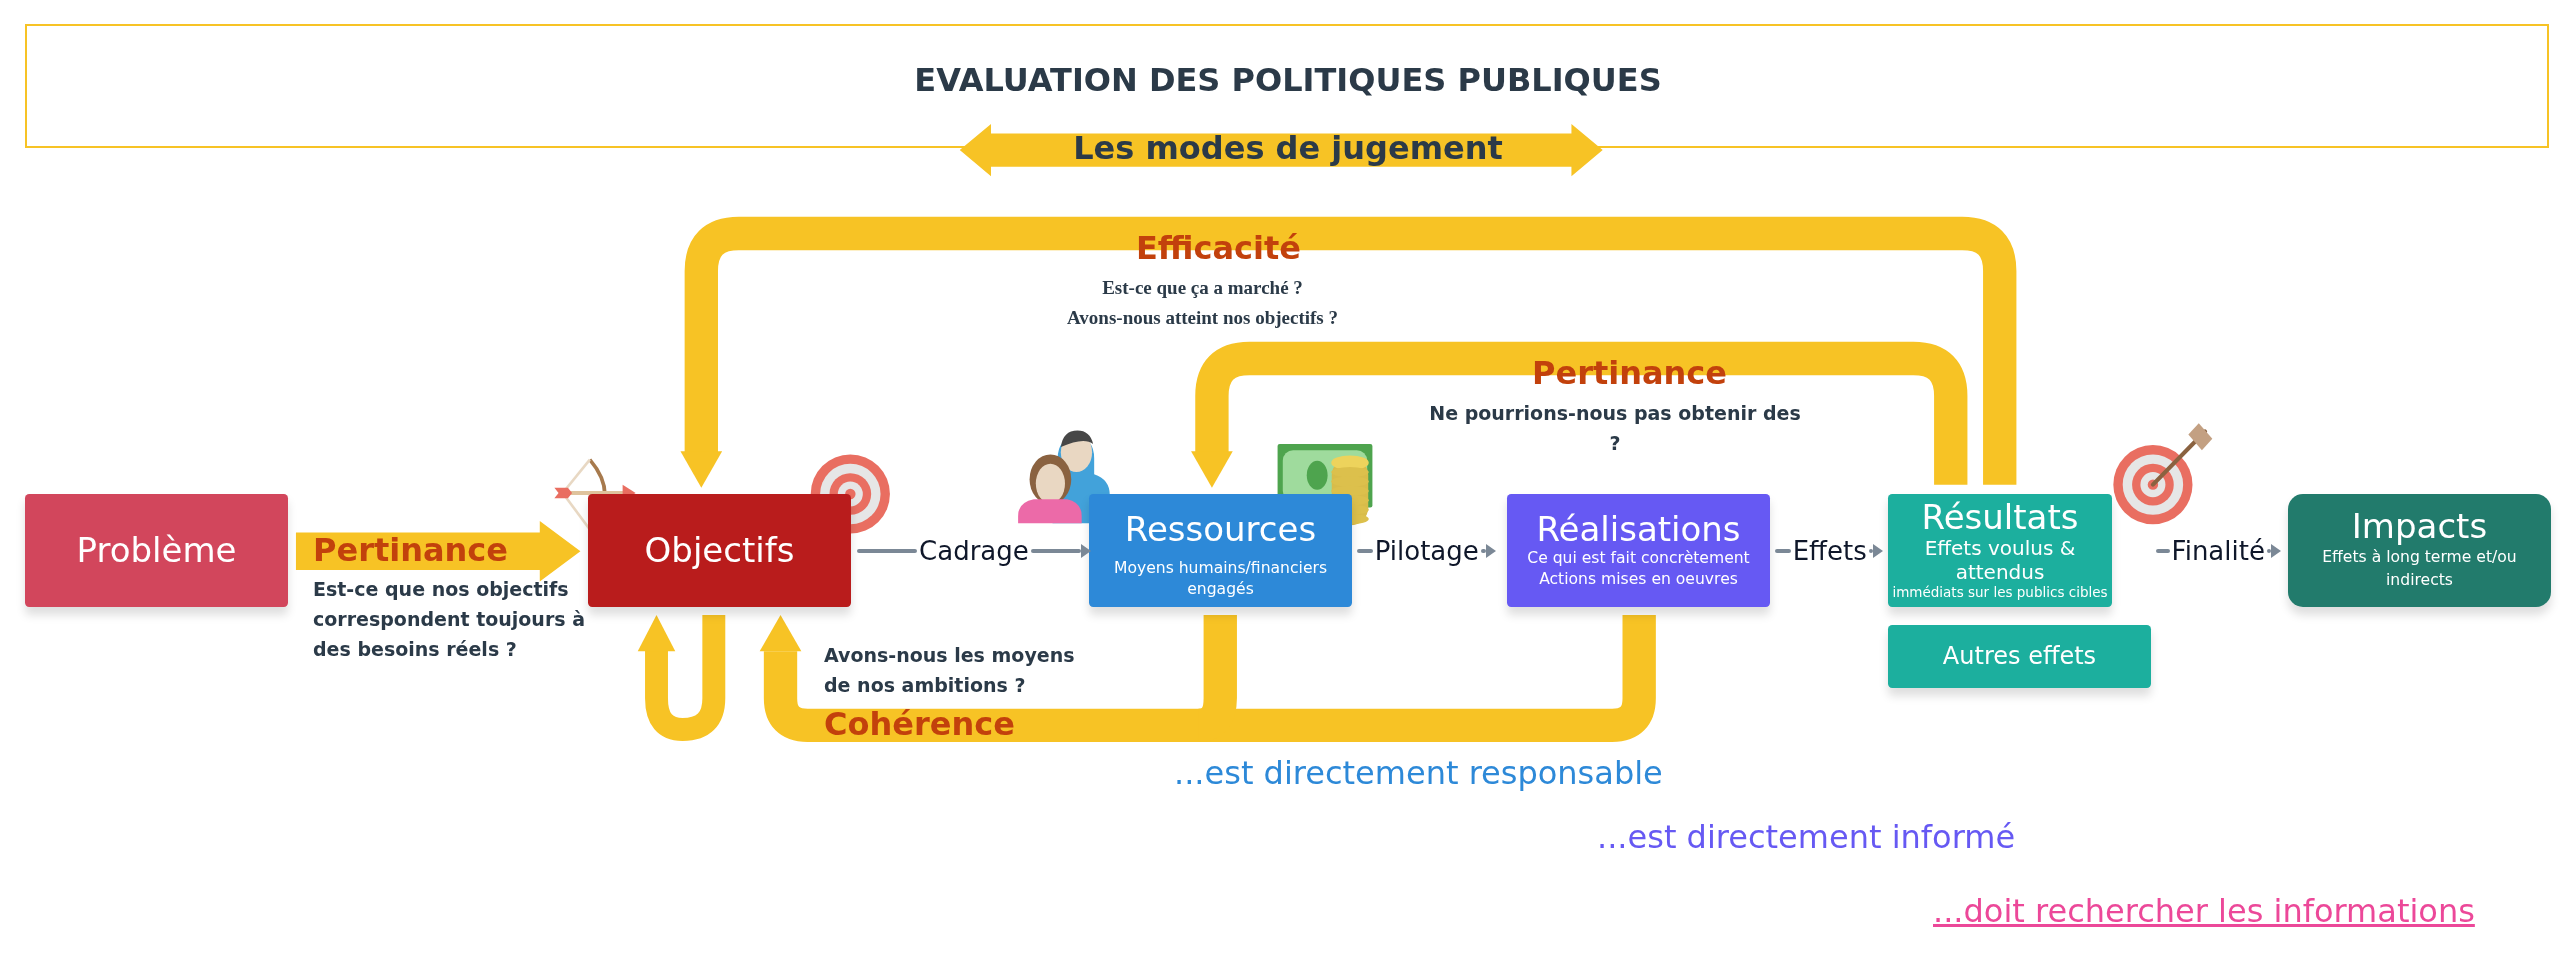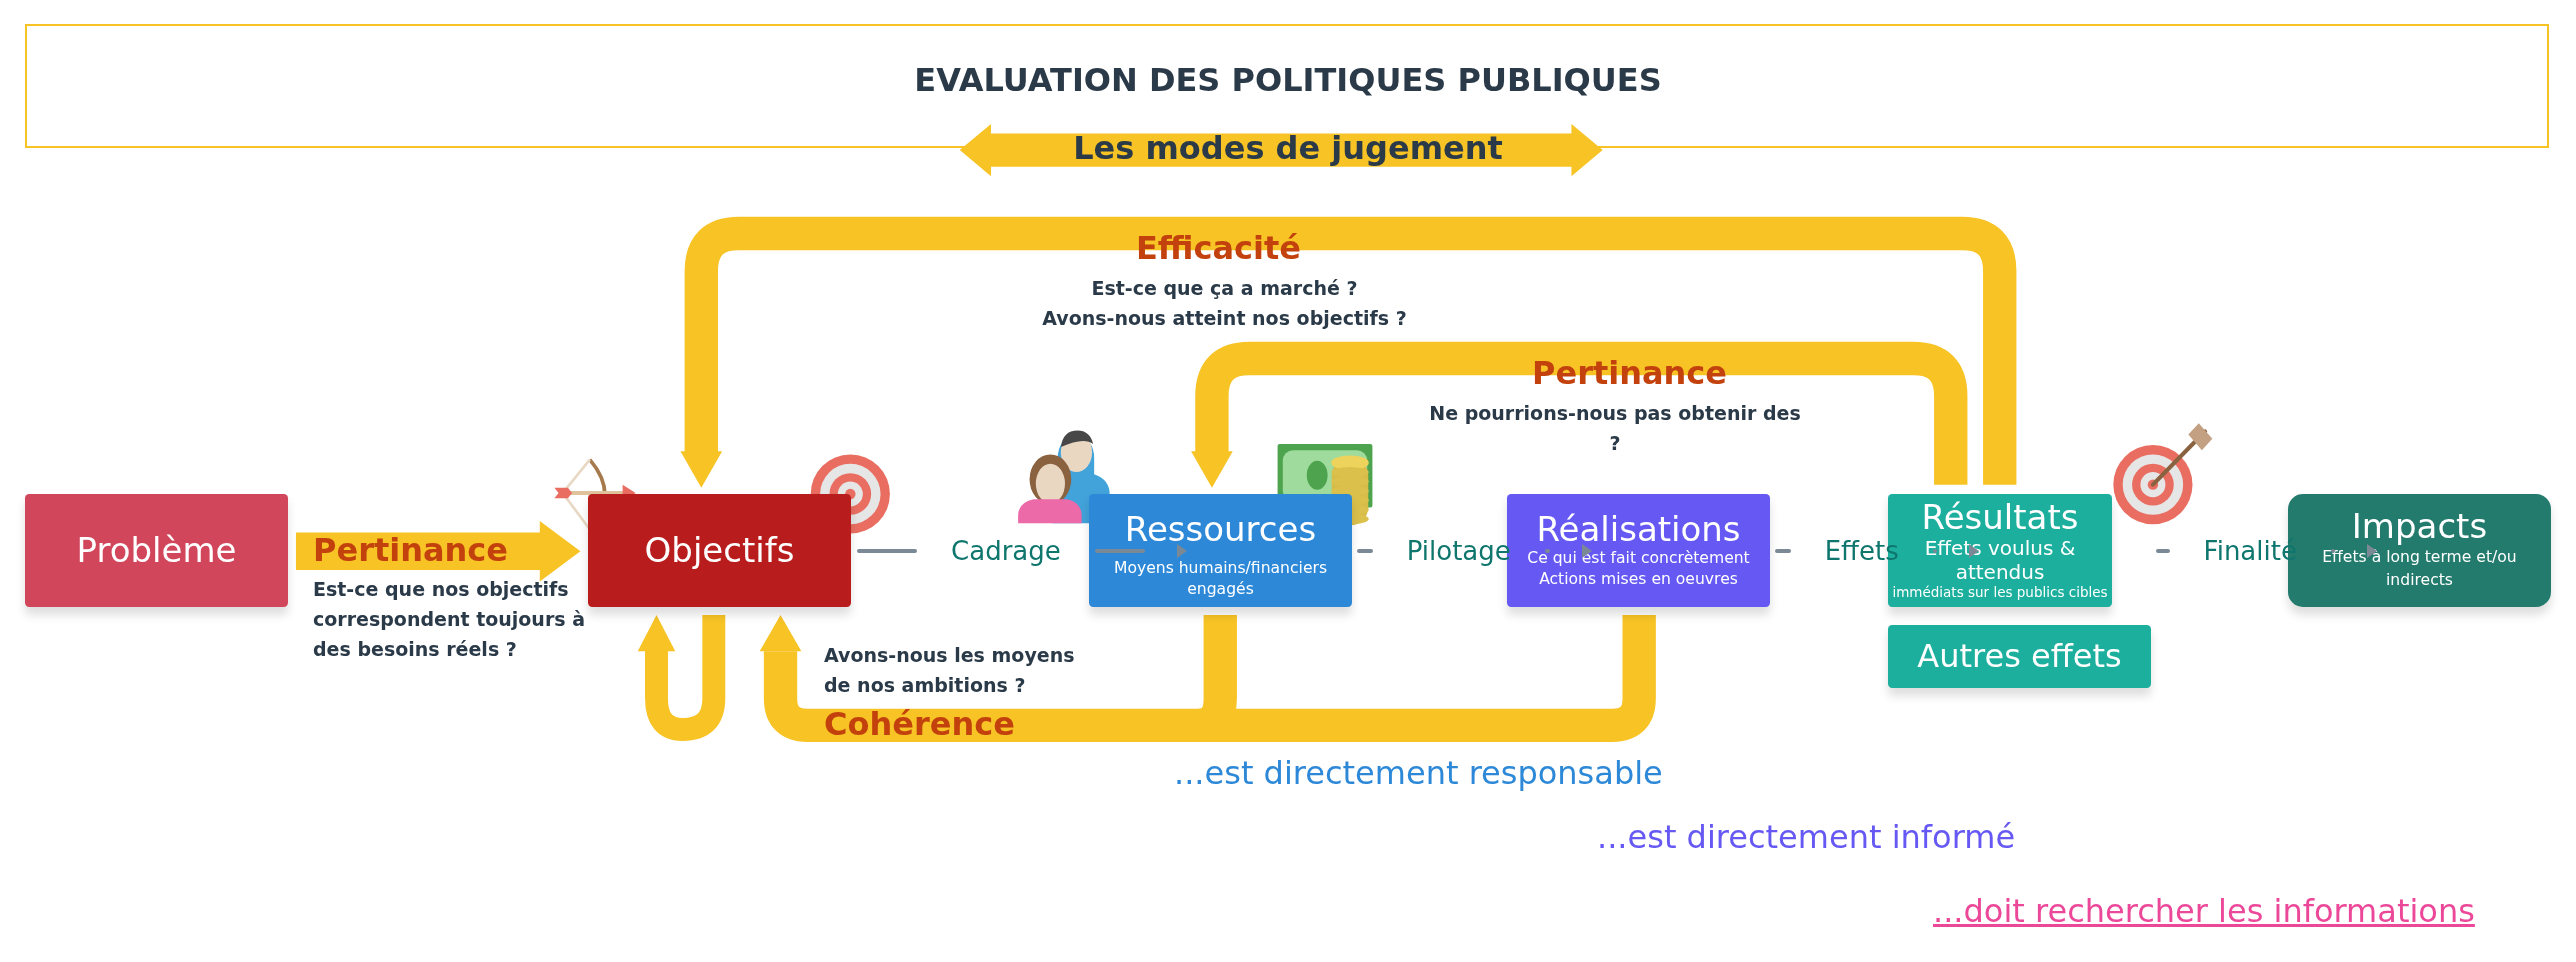--- a/index.html
+++ b/index.html
@@ -27,21 +27,21 @@
 
   .b-probleme { left: 25px; top: 494px; width: 263px; height: 113px; background: #d2465c; }
   .b-objectifs { left: 588px; top: 494px; width: 263px; height: 113px; background: #b91c1c; }
   .b-ressources { left: 1089px; top: 494px; width: 263px; height: 113px; background: #2d89d8; padding-top: 9.4px; }
   .b-realisations { left: 1507px; top: 494px; width: 263px; height: 113px; background: #6659f3; }
   .b-resultats { left: 1888px; top: 494px; width: 224px; height: 113px; background: #1caf9e; }
   .b-autres { left: 1888px; top: 625px; width: 263px; height: 63px; background: #1caf9e; }
   .b-impacts { left: 2288px; top: 494px; width: 263px; height: 113px; background: #227b6c; border-radius: 15px; }
 
   
-  .conn { position: absolute; font-size: 26px; color: #0f766e; display: flex; align-items: center; gap: 32px; }
+  .conn { position: absolute; font-size: 26px; color: #0f172a; display: flex; align-items: center; }
   .conn .line { height: 4.2px; background: #7b8896; border-radius: 2.1px; }
   .conn .head { width: 0; height: 0; border-top: 7.3px solid transparent; border-bottom: 7.3px solid transparent;
                 border-left: 10.4px solid #7b8896; }
 
   
   .ylabel { position: absolute; font-weight: bold; color: #c2410c; white-space: nowrap; }
   .q { position: absolute; font-weight: bold; color: #2b3a48; font-size: 19px; line-height: 30px; text-align: center; }
   .q-left { text-align: left; }
 
   .legend { position: absolute; font-size: 32px; white-space: nowrap; }
@@ -140,21 +140,21 @@
   <div class="t">Réalisations</div>
   <div class="s">Ce qui est fait concrètement</div>
   <div class="s">Actions mises en oeuvres</div>
 </div>
 <div class="box b-resultats">
   <div class="t">Résultats</div>
   <div class="s2">Effets voulus &amp; attendus</div>
   <div class="s3">immédiats sur les publics cibles</div>
 </div>
 <div class="box b-autres">
-  <div class="s2" style="font-size:32px">Autres effets</div>
+  <div class="s2" style="font-size:24px">Autres effets</div>
 </div>
 <div class="box b-impacts">
   <div class="t">Impacts</div>
   <div class="s" style="line-height:1.5">Effets à long terme et/ou indirects</div>
 </div>
 
 <div class="conn" style="left:857px; top:536px;">
   <div class="line" style="width:60px"></div>
   <span style="margin:0 2.1px">Cadrage</span>
   <div class="line" style="width:50px"></div>
@@ -180,21 +180,21 @@
 </div>
 
 <div class="ylabel" style="left:313px; top:531px; font-size:32px;">Pertinance</div>
 <div class="q q-left" style="left:313px; top:574px;">
   <div>Est-ce que nos objectifs</div>
   <div>correspondent toujours à</div>
   <div>des besoins réels ?</div>
 </div>
 
 <div class="ylabel" style="left:1136px; top:229px; font-size:32px;">Efficacité</div>
-<div class="q" style="left:990px; top:273px; width:469px;">
+<div class="q" style="left:968px; top:273px; width:469px;font-family:Liberation Serif, serif;">
   <div>Est-ce que ça a marché ?</div>
   <div>Avons-nous atteint nos objectifs ?</div>
 </div>
 
 <div class="ylabel" style="left:1532px; top:354px; font-size:32px;">Pertinance</div>
 <div class="q" style="left:1396px; top:398px; width:438px;">
   <div>Ne pourrions-nous pas obtenir des</div>
   <div>?</div>
 </div>
 

